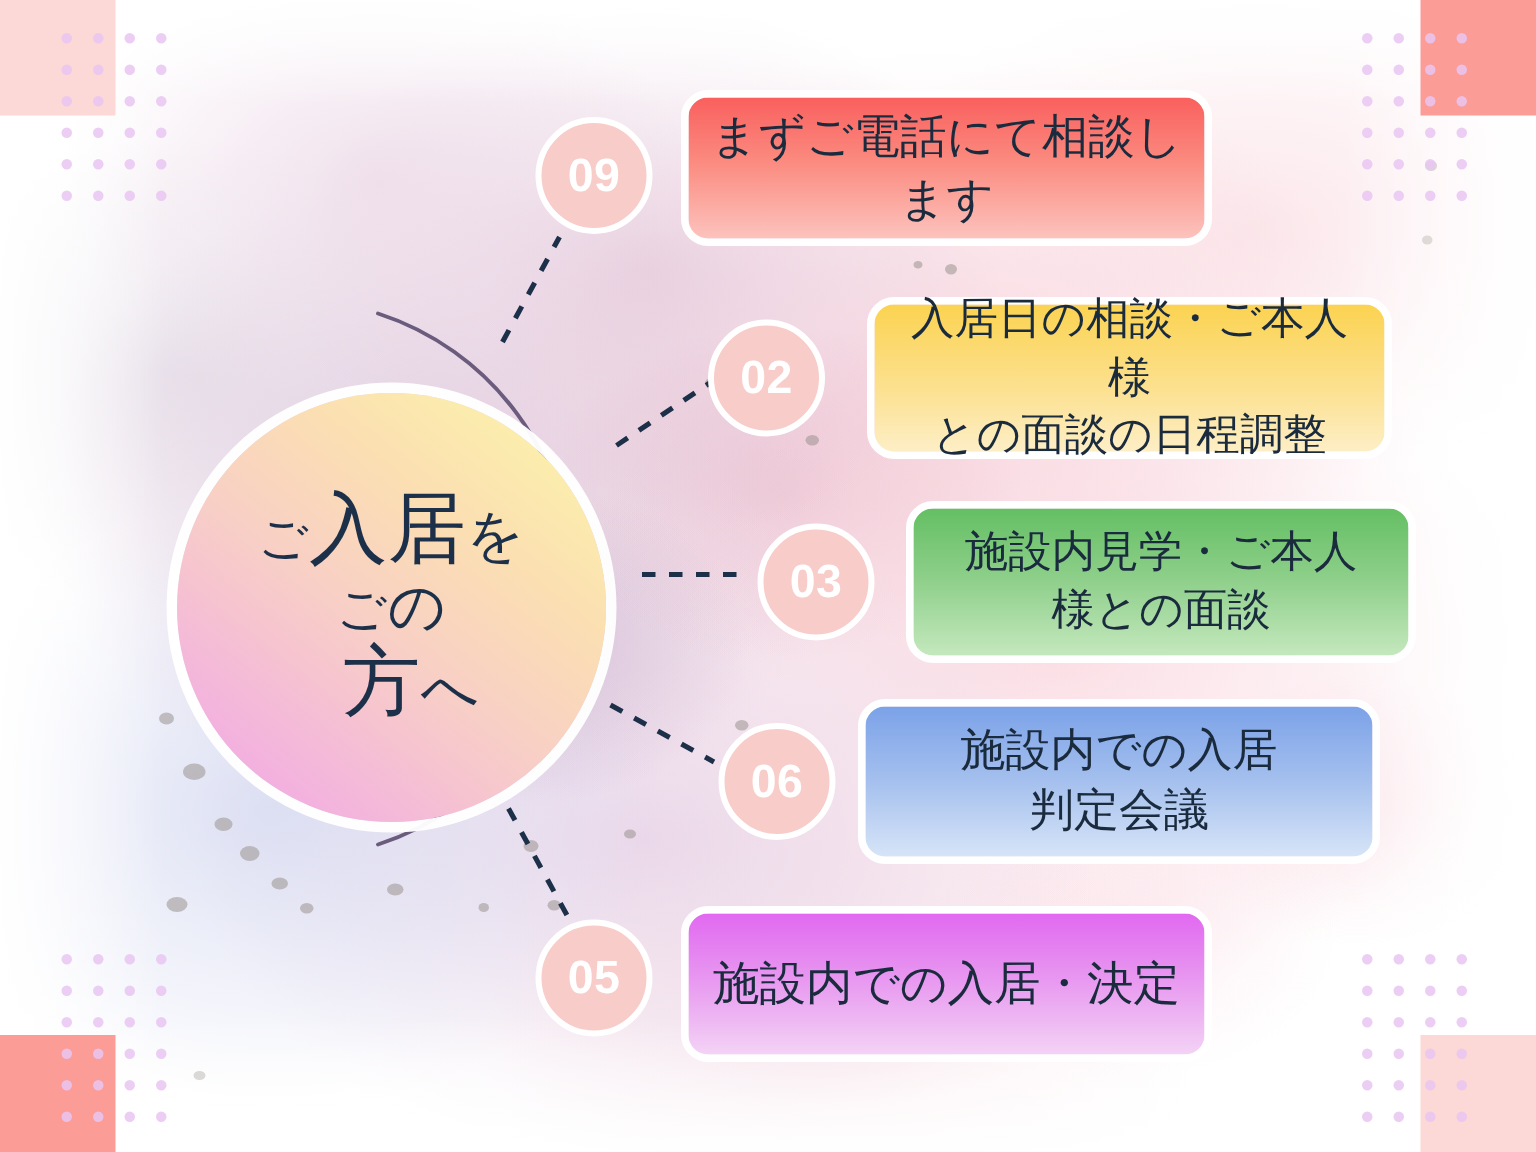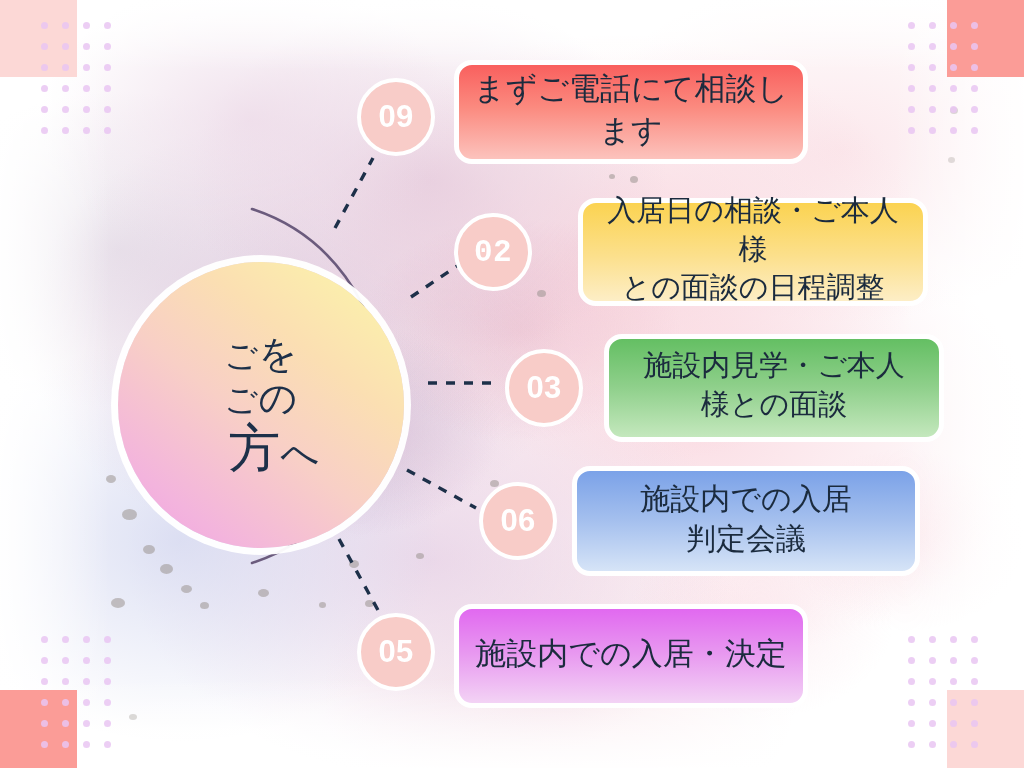--- a/index.html
+++ b/index.html
@@ -82,21 +82,21 @@
     color:#ffffff;font-family:"Liberation Sans","DejaVu Sans",sans-serif;
     font-weight:bold;font-size:31px;letter-spacing:.01em;
     box-sizing:border-box;
   }
 
   
   .step-box{
     position:absolute;border:5px solid #ffffff;border-radius:18px;
     box-sizing:border-box;display:flex;align-items:center;justify-content:center;
     color:#1b2b3e;text-align:center;line-height:1.34;
-    font-family:Liberation Mono, monospace;
+    font-family:Liberation Sans, sans-serif;
   }
   .step-box .txt{padding:0 10px;white-space:pre-line;}
   #box-1{left:454px;top:60px;width:354px;height:104px;font-size:31px;
     background:linear-gradient(to bottom,#f9605e 0%,#fb8a7f 45%,#fcc3bd 100%);}
   #box-2{left:578px;top:198px;width:350px;height:108px;font-size:29px;
     background:linear-gradient(to bottom,#fbd351 0%,#fce08d 55%,#fdeec6 100%);}
   #box-3{left:604px;top:334px;width:340px;height:108px;font-size:29px;
     background:linear-gradient(to bottom,#64bf63 0%,#90d08c 50%,#c4e8bd 100%);}
   #box-4{left:572px;top:466px;width:348px;height:110px;font-size:30px;
     background:linear-gradient(to bottom,#7ba2e8 0%,#a5c0ee 50%,#d6e4f7 100%);}
@@ -255,34 +255,35 @@
       <line x1="428" y1="383" x2="494" y2="383"></line>
       <line x1="407" y1="470" x2="476" y2="508"></line>
       <line x1="339" y1="539" x2="379" y2="612"></line>
     </g>
   </svg>
 
   <div id="center-circle"></div>
   <div id="circle-text">
     <div class="ctline" id="ct1">
       <span class="sm">ご</span>
+      <span class="lg">入居</span>
       <span class="md">を</span>
     </div>
     <div class="ctline" id="ct2">
       <span class="sm">ご</span>
       <span class="md">の</span>
     </div>
     <div class="ctline" id="ct3">
       <span class="lg">方</span>
       <span class="md">へ</span>
     </div>
   </div>
 
   <div class="num-badge" id="badge-1" style="left:357px;top:78px;">09</div>
-  <div class="num-badge" id="badge-2" style="left:454px;top:213px;font-family:Liberation Mono, monospace;">02</div>
+  <div class="num-badge" id="badge-2" style="left:472px;top:213px;">02</div>
   <div class="num-badge" id="badge-3" style="left:505px;top:349px;">03</div>
   <div class="num-badge" id="badge-4" style="left:479px;top:482px;">06</div>
   <div class="num-badge" id="badge-5" style="left:357px;top:613px;">05</div>
 
   <div class="step-box" id="box-1">
     <span class="txt">まずご電話にて相談します</span>
   </div>
   <div class="step-box" id="box-2">
     <span class="txt">入居日の相談・ご本人様
 との面談の日程調整</span>

